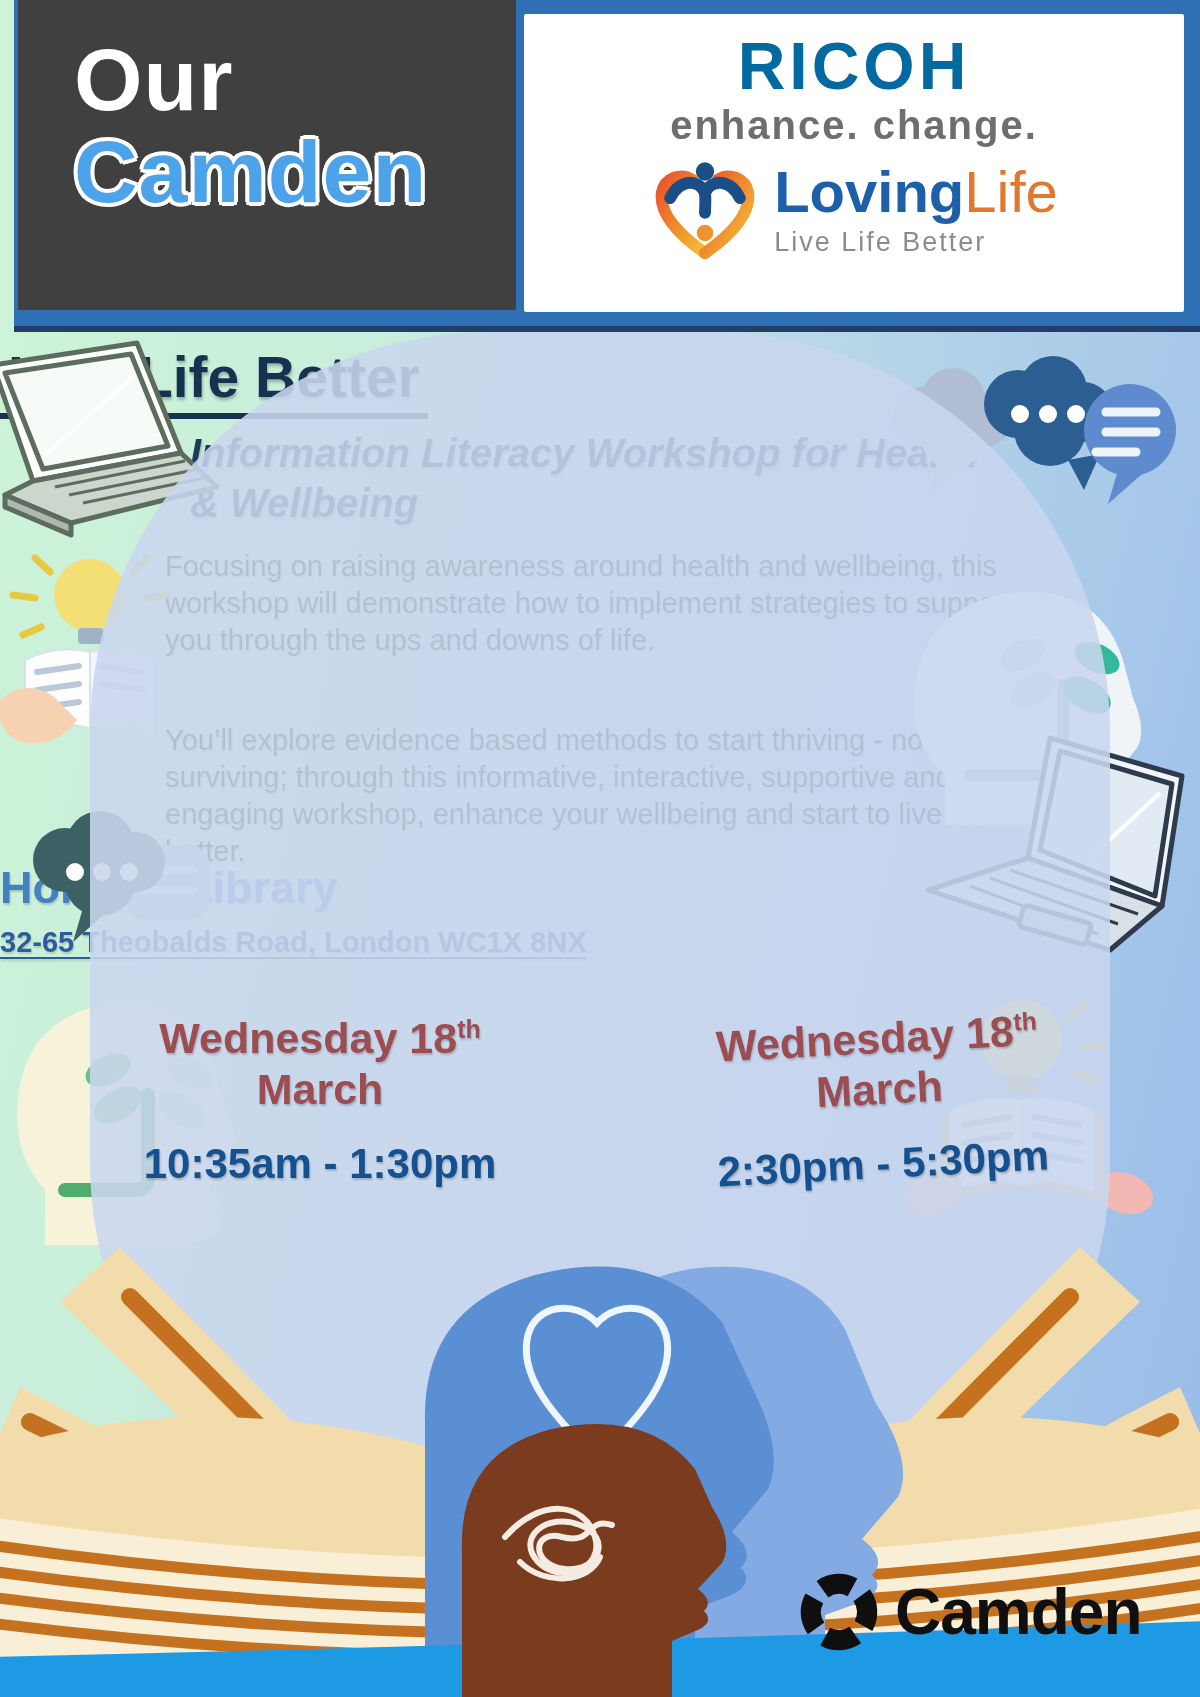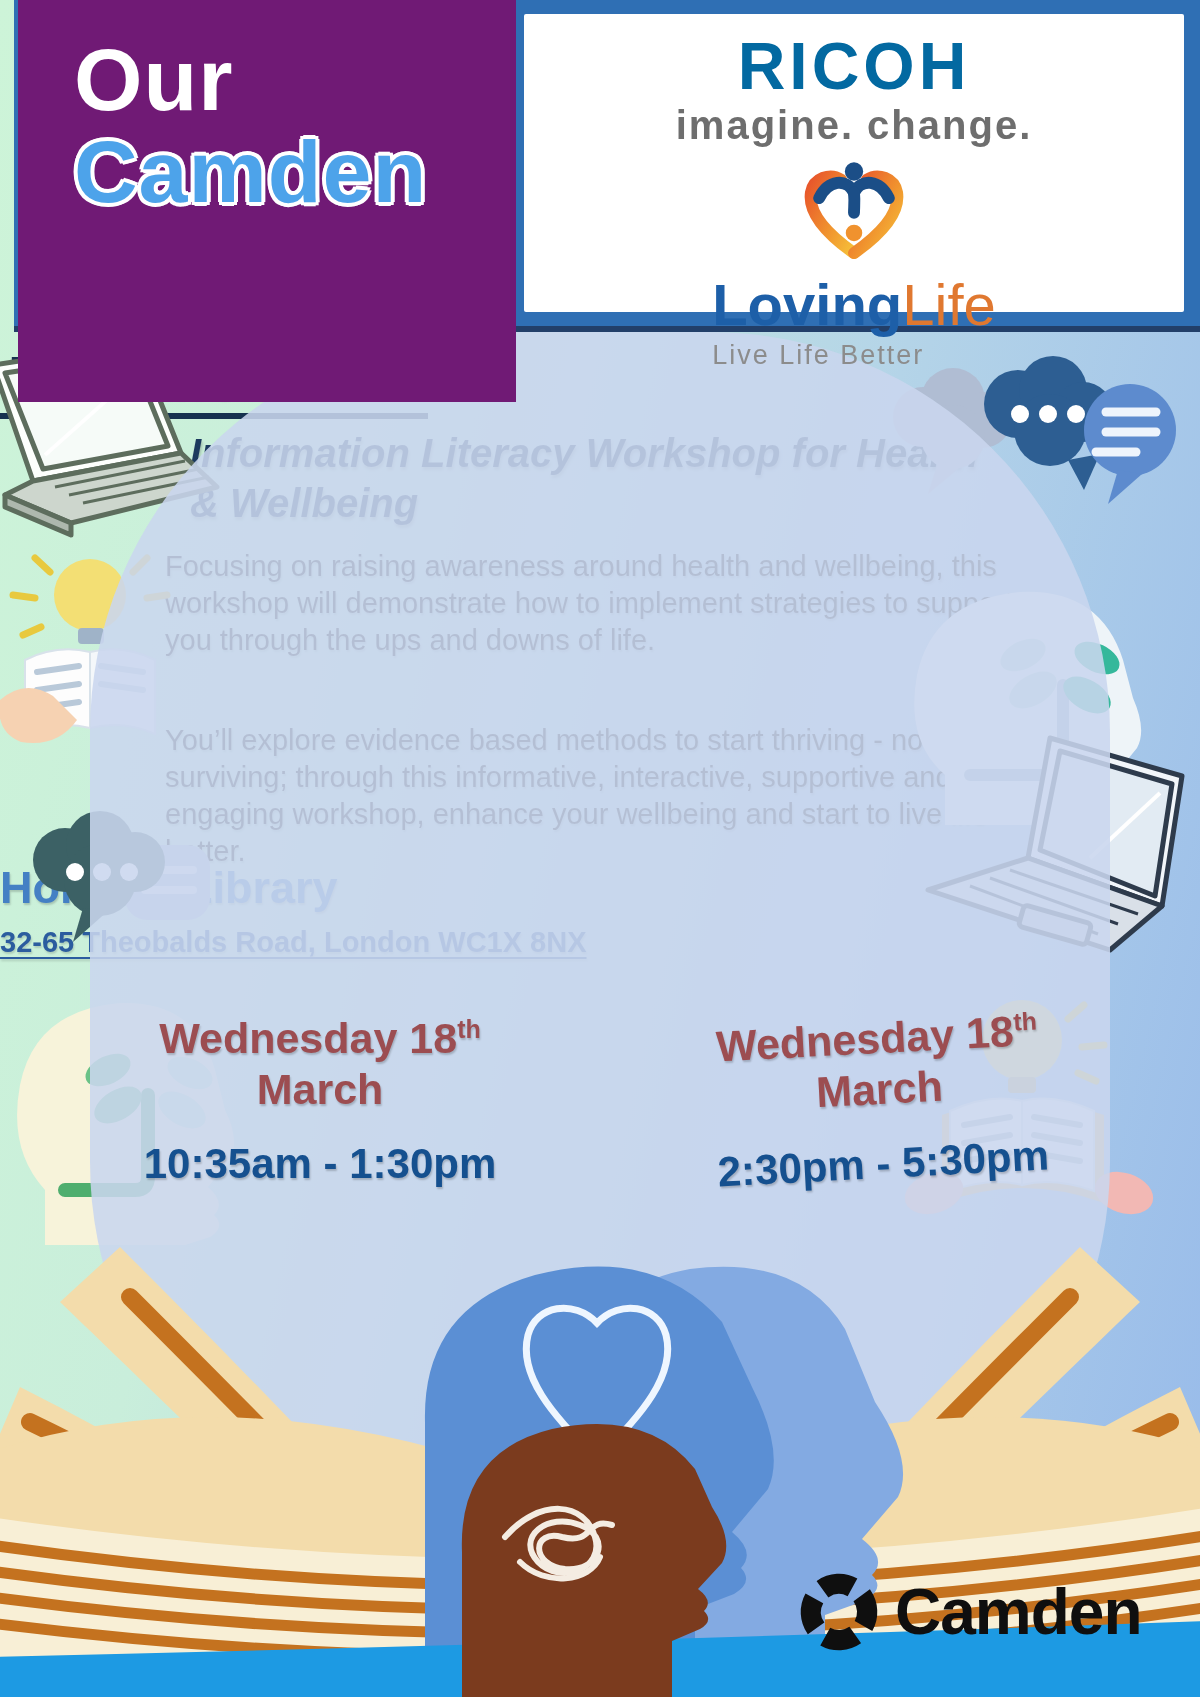--- a/index.html
+++ b/index.html
@@ -4,30 +4,30 @@
 <style>
   html,body{margin:0;padding:0;}
   body{
     width:1200px;height:1697px;position:relative;overflow:hidden;
     font-family:"Liberation Sans","DejaVu Sans",sans-serif;
     background:linear-gradient(103deg,#cdf4d8 0%,#c9eedb 28%,#b4d4e8 62%,#97baea 100%);
   }
   
   .banner{position:absolute;top:0;left:14px;right:0;height:326px;background:#2f6fb4;
     border-bottom:6px solid #223f69;z-index:5;}
-  .lib-logo{position:absolute;left:4px;top:0;width:498px;height:402px;background:#701a75;
+  .lib-logo{position:absolute;left:4px;top:0;width:498px;height:310px;background:#404040;
     padding:34px 0 0 56px;box-sizing:border-box;line-height:1.04;}
   .lib-line1,.lib-line3{font-size:88px;font-weight:800;color:#ffffff;letter-spacing:1px;}
   .lib-line2{font-size:88px;font-weight:800;color:#4da3ea;letter-spacing:1px;
     text-shadow:-3px -3px 0 #fff,3px -3px 0 #fff,-3px 3px 0 #fff,3px 3px 0 #fff,0 -4px 0 #fff,0 4px 0 #fff,-4px 0 0 #fff,4px 0 0 #fff;}
   .partner-card{position:absolute;right:16px;top:14px;width:660px;height:298px;background:#ffffff;
     border-radius:2px;text-align:center;padding-top:18px;box-sizing:border-box;}
   .ricoh{font-size:66px;font-weight:800;color:#0369a1;letter-spacing:4px;line-height:1.05;}
   .ricoh-tag{font-size:40px;font-weight:600;color:#6e6e6e;letter-spacing:2px;margin-top:2px;}
-  .ll-row{display:flex;align-items:center;justify-content:center;gap:14px;margin-top:10px;flex-direction:column;}
+  .ll-row{display:flex;align-items:center;justify-content:center;gap:14px;margin-top:10px;}
   .ll-words{font-size:58px;line-height:1;}
   .ll-bold{font-weight:800;color:#1d5fa8;}
   .ll-light{font-weight:400;color:#e07830;}
   .ll-tag{font-size:27px;color:#8c8c8c;letter-spacing:2px;margin-top:6px;text-align:left;}
   
   .blob{position:absolute;left:90px;top:332px;width:1020px;height:1230px;border-radius:400px;
     background:rgba(201,214,238,0.88);z-index:2;}
   
   .deco{position:absolute;z-index:1;}
   .title{position:absolute;top:344px;left:0;width:1200px;font-size:57px;font-weight:800;color:#16324f;
@@ -194,21 +194,21 @@
 
 <div class="blob"></div>
 
 <div class="banner">
   <div class="lib-logo">
     <div class="lib-line1">Our</div>
     <div class="lib-line2">Camden</div>
   </div>
   <div class="partner-card">
     <div class="ricoh">RICOH</div>
-    <div class="ricoh-tag">imagine. change.</div>
+    <div class="ricoh-tag">enhance. change.</div>
     <div class="ll-row">
       <svg width="110" height="104" viewBox="0 0 120 110">
         <defs>
           <linearGradient id="hg" x1="0" y1="0" x2="1" y2="1">
             <stop offset="0" stop-color="#e8542b"></stop>
               <stop offset="0.55" stop-color="#f0922e"></stop>
               <stop offset="1" stop-color="#f6c33a"></stop>
           </linearGradient>
         </defs>
         <path d="M60,102 C26,78 10,56 13,36 C16,20 34,14 46,22" fill="none" stroke="url(#hg)" stroke-width="13" stroke-linecap="round"></path>

